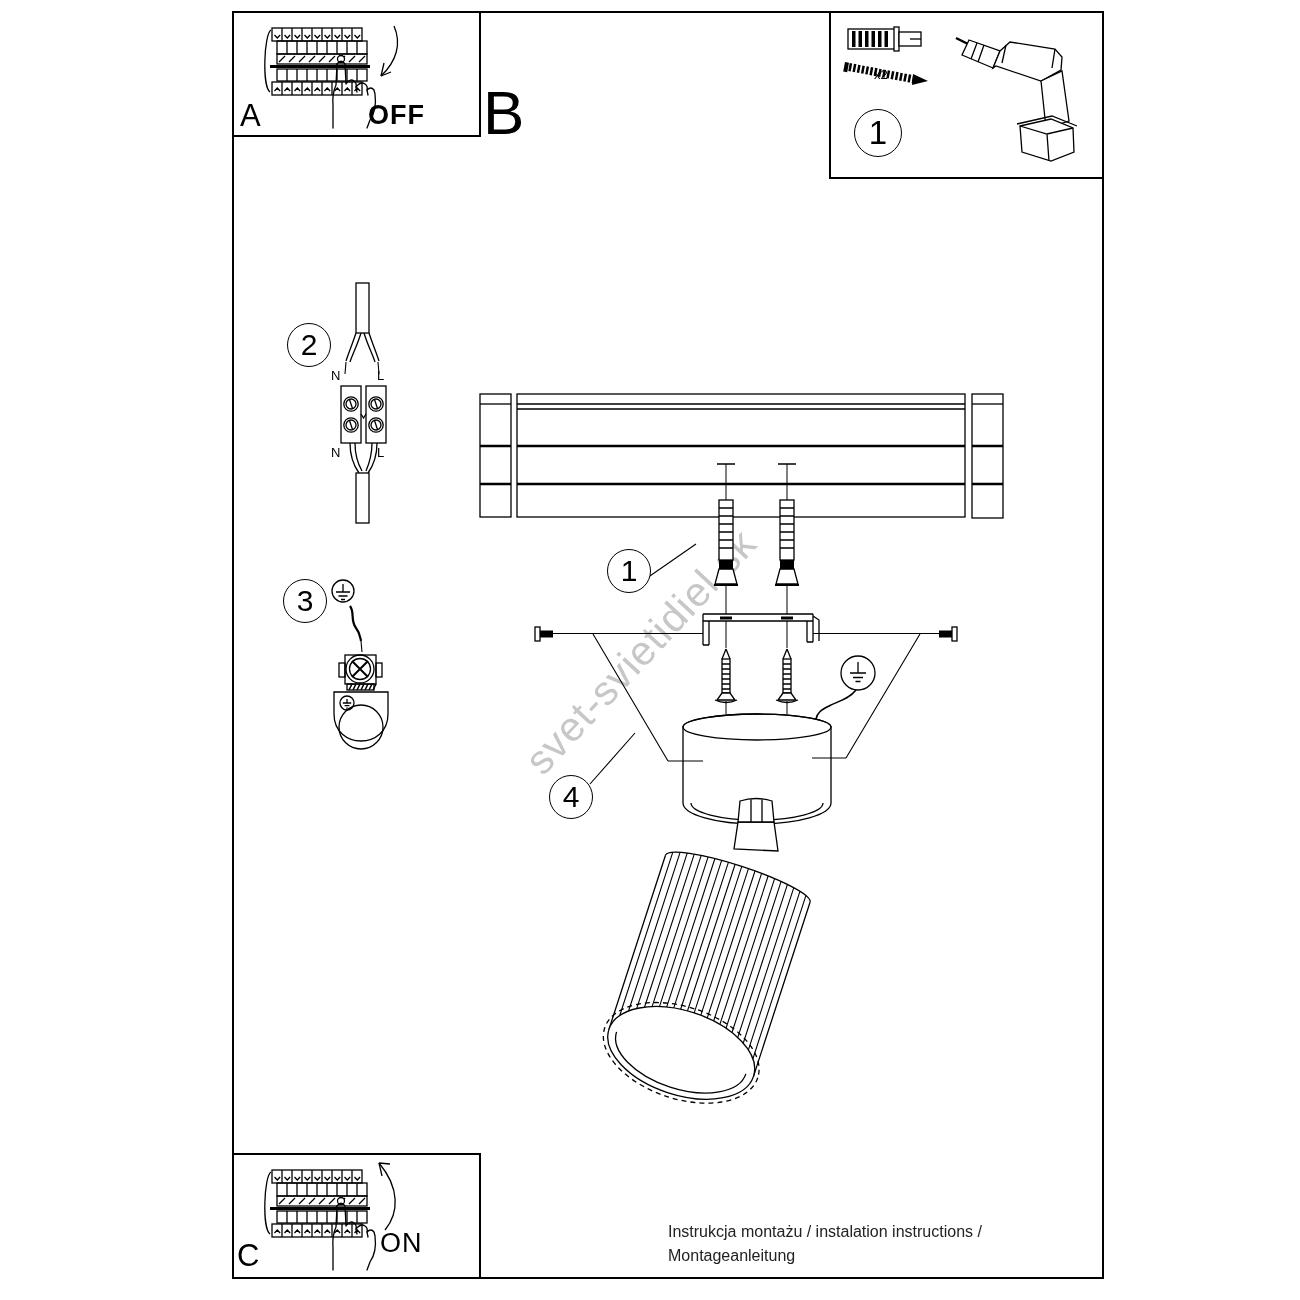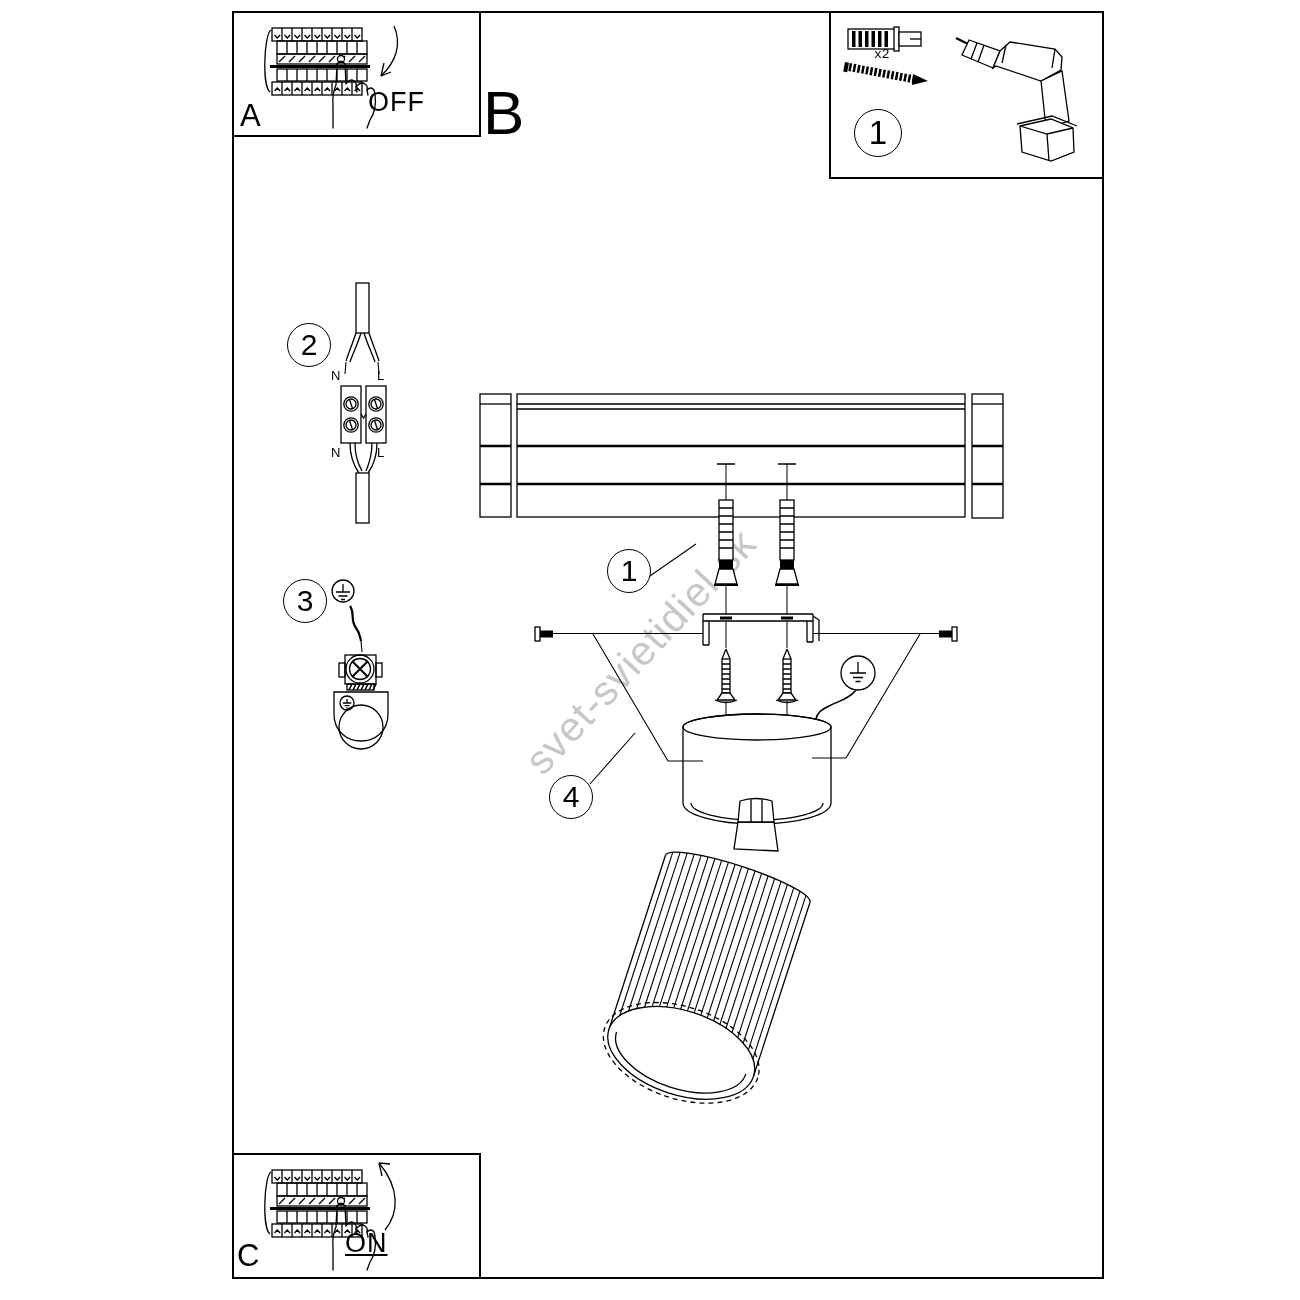--- a/index.html
+++ b/index.html
@@ -231,25 +231,25 @@
         <path d="M738,822 L774,822 L778,851 L734,849 Z" fill="#fff"></path>
         <path d="M740,801 Q756,796 772,801 L774,822 L738,822 Z" fill="#fff"></path>
         <path d="M751,799.5 V822 M762,799.5 V822"></path>
       </g>
 
       <path d="M647,578 L696,544 M590,784 L635,733" stroke-width="1.1"></path>
     </g>
   </svg>
 
   <span class="txt overlay label-med" style="left:240px;top:100px;">A</span>
-  <span class="txt overlay action" style="left:368px;top:89px;">OFF</span>
+  <span class="txt overlay action" style="left:368px;top:102px;font-weight:bold;">OFF</span>
   <span class="txt overlay label-big" style="left:483px;top:82px;">B</span>
   <span class="txt overlay label-med" style="left:237px;top:1240px;">C</span>
-  <span class="txt overlay action" style="left:345px;top:1230px;text-decoration:underline;">ON</span>
-  <span class="txt overlay small-lab" style="left:874px;top:48px;font-family:Liberation Mono, monospace;">x2</span>
+  <span class="txt overlay action" style="left:380px;top:1230px;">ON</span>
+  <span class="txt overlay small-lab" style="left:874px;top:68px;">x2</span>
 
   <span class="txt overlay small-lab" style="left:331px;top:369px;">N</span>
   <span class="txt overlay small-lab" style="left:377px;top:369px;">L</span>
   <span class="txt overlay small-lab" style="left:331px;top:446px;">N</span>
   <span class="txt overlay small-lab" style="left:377px;top:446px;">L</span>
 
   <div class="callout" style="left:854px;top:109px;width:46px;height:46px;font-size:33px;">
     <span>1</span>
   </div>
   <div class="callout" style="left:607px;top:549px;width:42px;height:42px;">
@@ -259,15 +259,16 @@
     <span>2</span>
   </div>
   <div class="callout" style="left:283px;top:579px;width:42px;height:42px;">
     <span>3</span>
   </div>
   <div class="callout" style="left:549px;top:775px;width:42px;height:42px;">
     <span>4</span>
   </div>
 
   <div class="footer">
+    <div>Instrukcja montażu / instalation instructions / Montageanleitung</div>
   </div>
 
 </div>
 
 </body></html>

